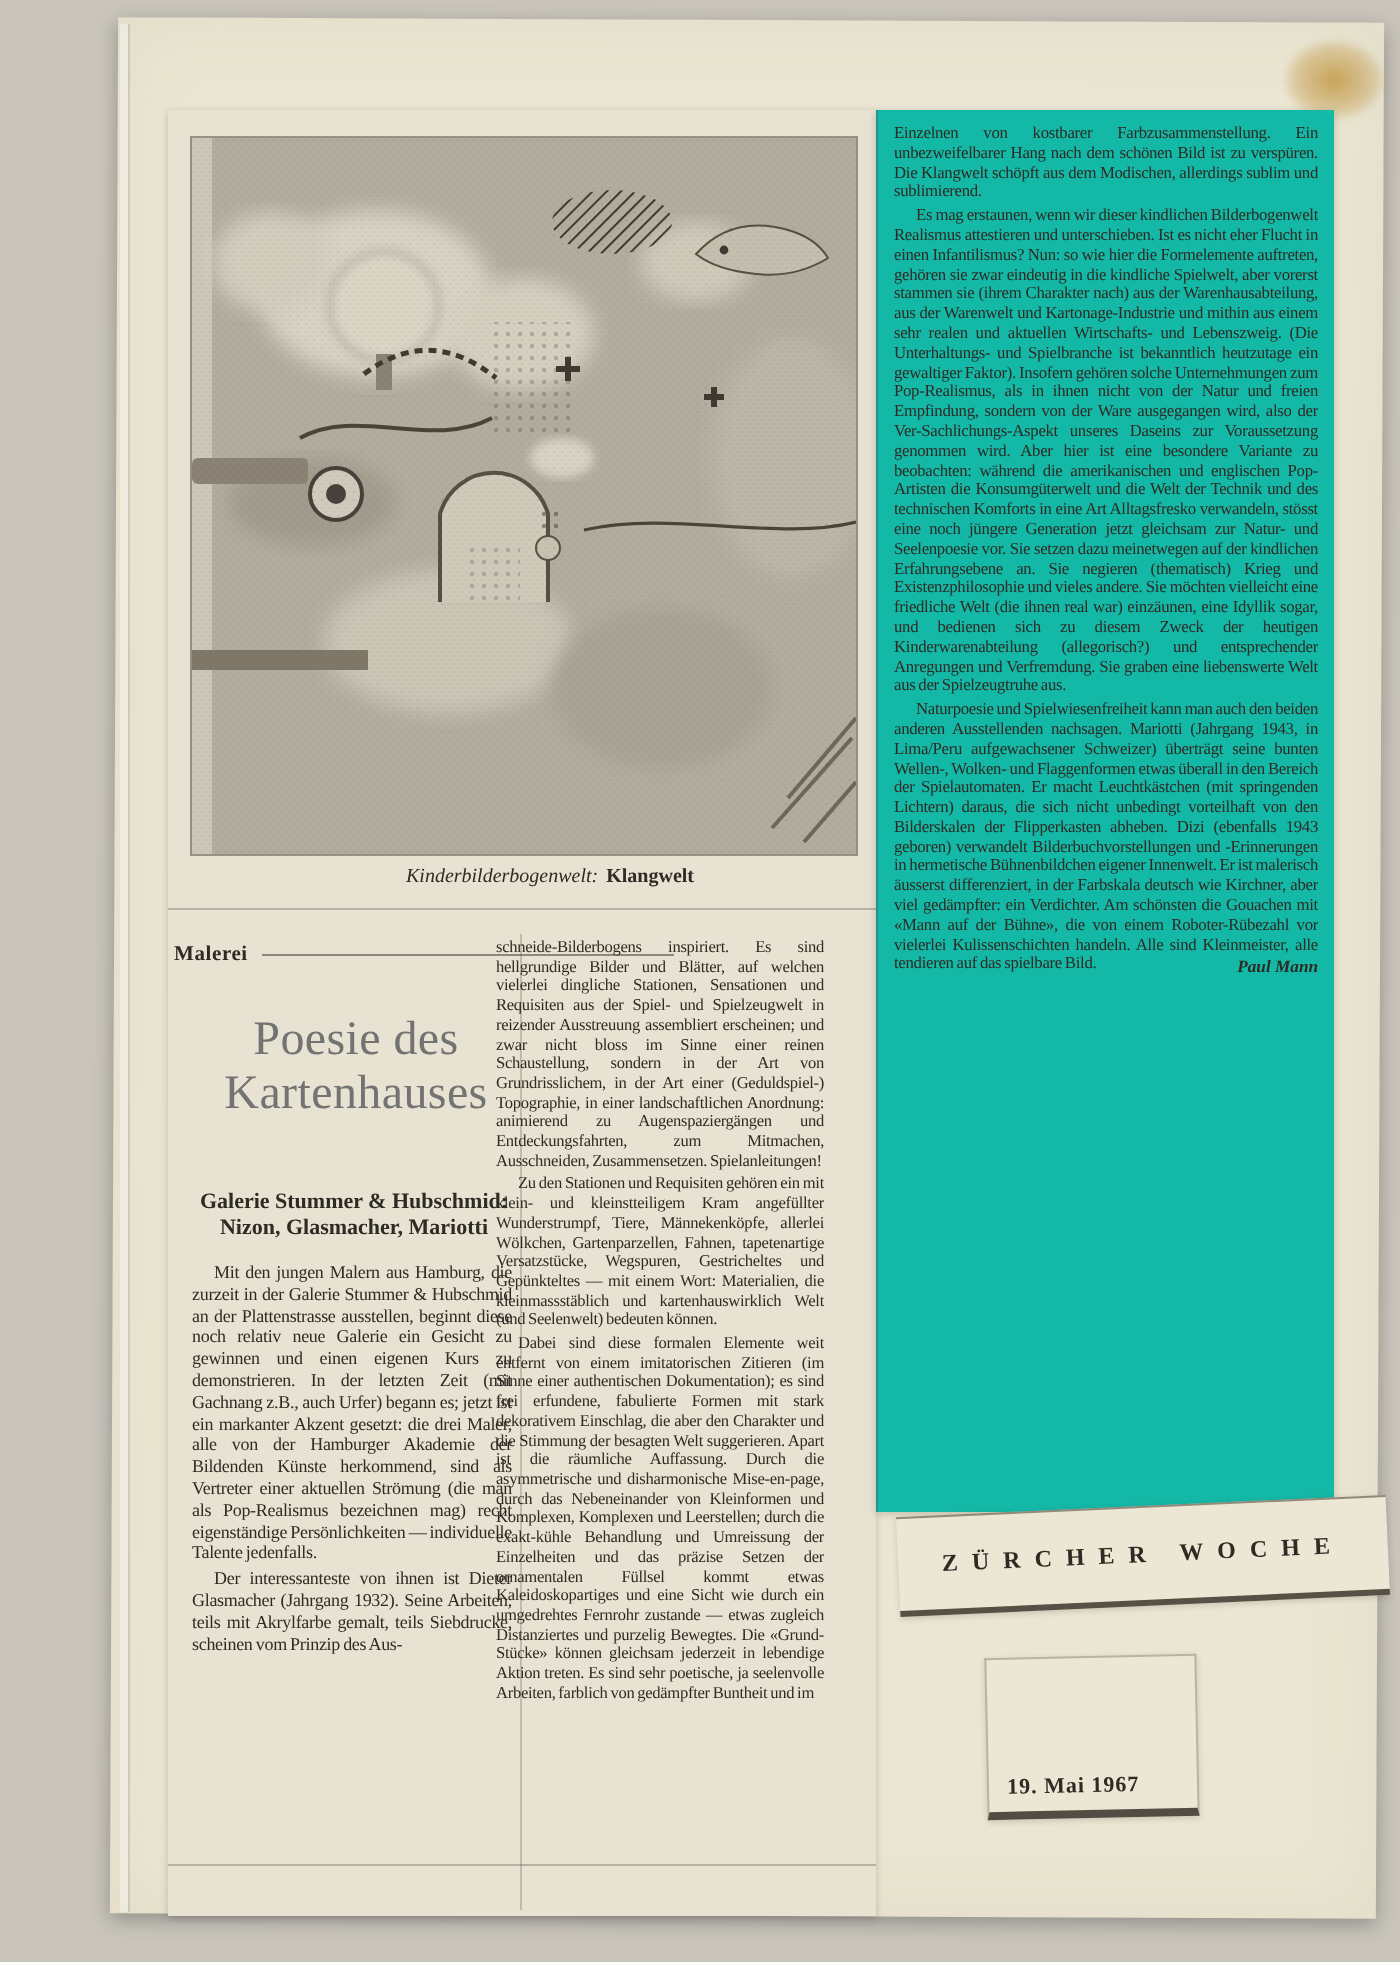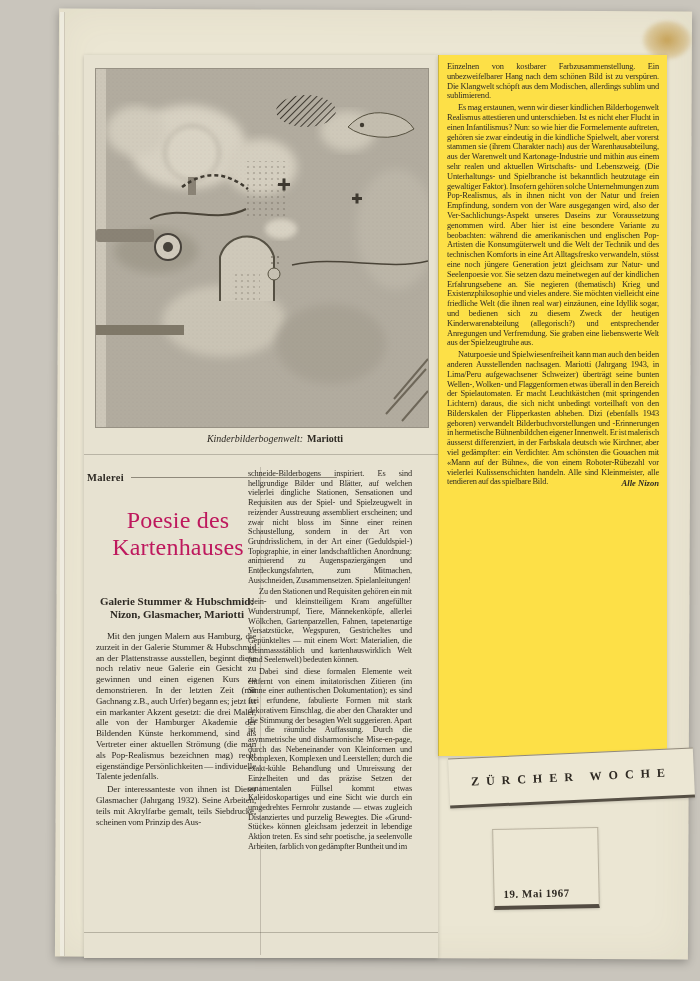--- a/index.html
+++ b/index.html
@@ -21,36 +21,36 @@
     background:radial-gradient(ellipse at center, rgba(190,146,58,0.8) 0%, rgba(190,146,58,0.35) 55%, rgba(190,146,58,0) 75%);
     filter:blur(1.5px);
   }
   .clip-main{
     position:absolute;left:84px;top:55px;width:354px;height:903px;
     background:#e7e2d1;
     box-shadow:0 1px 4px rgba(0,0,0,0.18);
   }
   .clip-right{
     position:absolute;left:438px;top:55px;width:228px;height:701px;
-    background:#fde047;
+    background:#14b8a6;
     box-shadow:0 1px 4px rgba(0,0,0,0.18);
     border-left:1px solid rgba(60,52,42,0.25);
   }
   .illus{position:absolute;left:11px;top:13px;width:332px;height:358px;overflow:hidden;background:#b2ac9f;border:1px solid rgba(70,62,50,0.25);}
   .caption-row{position:absolute;left:10px;top:378px;width:334px;text-align:center;font-size:10px;white-space:nowrap;}
   .caption-row .cap-label{font-style:italic;margin-left:28px;}
   .caption-row .cap-value{font-weight:bold;margin-left:4px;}
   .caption-rule{position:absolute;left:0;top:399px;width:354px;border-top:1px solid rgba(70,62,50,0.28);}
   .section-row{position:absolute;left:3px;top:417px;width:250px;display:flex;align-items:center;}
   .section-label{font-weight:bold;font-size:10.5px;letter-spacing:0.3px;}
   .section-rule{flex:1;margin-left:7px;border-top:1px solid rgba(55,47,38,0.5);height:0;}
   .headline{
     position:absolute;left:6px;top:452px;width:176px;
     font-size:24px;line-height:27px;text-align:center;
-    color:#be185d;letter-spacing:0.2px;
+    color:#737373;letter-spacing:0.2px;
   }
   .deck{
     position:absolute;left:0;top:540px;width:186px;text-align:center;
     font-weight:bold;font-size:11px;line-height:13px;
   }
   .bodytext{text-align:justify;overflow:hidden;}
   .bodytext p{margin:0 0 2px 0;text-indent:11px;letter-spacing:-0.15px;word-spacing:-0.5px;}
   .bodytext p.noindent{text-indent:0;}
   .col-left{position:absolute;left:12px;top:576px;width:160px;height:316px;font-size:9px;line-height:10.8px;}
   .col-mid{position:absolute;left:164px;top:414px;width:164px;height:486px;font-size:8.3px;line-height:9.7px;}
@@ -136,21 +136,21 @@
       <rect x="259.5" y="124.5" width="3" height="10" fill="#3f3a31"></rect>
       <path d="M298,330 L332,290 M290,345 L330,300 M306,352 L332,322" stroke="#6e6759" stroke-width="2" fill="none"></path>
       <ellipse cx="185" cy="160" rx="16" ry="10" fill="#d8d2c3" filter="url(#soft2)"></ellipse>
       <circle cx="178" cy="190" r="7" fill="url(#dots)"></circle>
       <circle cx="178" cy="205" r="6" fill="#c7c1b2" stroke="#55503f" stroke-width="1"></circle>
       <rect x="0" y="0" width="332" height="358" fill="url(#grain)"></rect>
     </svg>
   </div>
 
   <div class="caption-row">
-    <span class="cap-label">Kinderbilderbogenwelt:</span><span class="cap-value">Mariotti</span>
+    <span class="cap-label">Kinderbilderbogenwelt:</span><span class="cap-value">Klangwelt</span>
   </div>
   <div class="caption-rule"></div>
 
   <div class="section-row">
     <span class="section-label">Malerei</span>
     <span class="section-rule"></span>
   </div>
 
   <h1 class="headline" style="font-weight:normal;margin:0;">Poesie des Kartenhauses</h1>
 
@@ -173,21 +173,21 @@
   </div>
 
   <div class="cut-rule"></div>
 </div>
 
 <div class="clip-right">
   <div class="bodytext col-right">
     <p class="noindent">Einzelnen von kostbarer Farbzusammenstellung. Ein unbezweifelbarer Hang nach dem schönen Bild ist zu verspüren. Die Klangwelt schöpft aus dem Modischen, allerdings sublim und sublimierend.</p>
     <p>Es mag erstaunen, wenn wir dieser kindlichen Bilderbogenwelt Realismus attestieren und unterschieben. Ist es nicht eher Flucht in einen Infantilismus? Nun: so wie hier die Formelemente auftreten, gehören sie zwar eindeutig in die kindliche Spielwelt, aber vorerst stammen sie (ihrem Charakter nach) aus der Warenhausabteilung, aus der Warenwelt und Kartonage-Industrie und mithin aus einem sehr realen und aktuellen Wirtschafts- und Lebenszweig. (Die Unterhaltungs- und Spielbranche ist bekanntlich heutzutage ein gewaltiger Faktor). Insofern gehören solche Unternehmungen zum Pop-Realismus, als in ihnen nicht von der Natur und freien Empfindung, sondern von der Ware ausgegangen wird, also der Ver-Sachlichungs-Aspekt unseres Daseins zur Voraussetzung genommen wird. Aber hier ist eine besondere Variante zu beobachten: während die amerikanischen und englischen Pop-Artisten die Konsumgüterwelt und die Welt der Technik und des technischen Komforts in eine Art Alltagsfresko verwandeln, stösst eine noch jüngere Generation jetzt gleichsam zur Natur- und Seelenpoesie vor. Sie setzen dazu meinetwegen auf der kindlichen Erfahrungsebene an. Sie negieren (thematisch) Krieg und Existenzphilosophie und vieles andere. Sie möchten vielleicht eine friedliche Welt (die ihnen real war) einzäunen, eine Idyllik sogar, und bedienen sich zu diesem Zweck der heutigen Kinderwarenabteilung (allegorisch?) und entsprechender Anregungen und Verfremdung. Sie graben eine liebenswerte Welt aus der Spielzeugtruhe aus.</p>
     <p>Naturpoesie und Spielwiesenfreiheit kann man auch den beiden anderen Ausstellenden nachsagen. Mariotti (Jahrgang 1943, in Lima/Peru aufgewachsener Schweizer) überträgt seine bunten Wellen-, Wolken- und Flaggenformen etwas überall in den Bereich der Spielautomaten. Er macht Leuchtkästchen (mit springenden Lichtern) daraus, die sich nicht unbedingt vorteilhaft von den Bilderskalen der Flipperkasten abheben. Dizi (ebenfalls 1943 geboren) verwandelt Bilderbuchvorstellungen und -Erinnerungen in hermetische Bühnenbildchen eigener Innenwelt. Er ist malerisch äusserst differenziert, in der Farbskala deutsch wie Kirchner, aber viel gedämpfter: ein Verdichter. Am schönsten die Gouachen mit «Mann auf der Bühne», die von einem Roboter-Rübezahl vor vielerlei Kulissenschichten handeln. Alle sind Kleinmeister, alle tendieren auf das spielbare Bild.</p>
-    <div class="author-line">Alle Nizon</div>
+    <div class="author-line">Paul Mann</div>
   </div>
 </div>
 
 <div class="masthead-slip">
   <span class="masthead-text">ZÜRCHER WOCHE</span>
 </div>
 
 <div class="date-slip">
   <span class="date-text">19. Mai 1967</span>
 </div>

